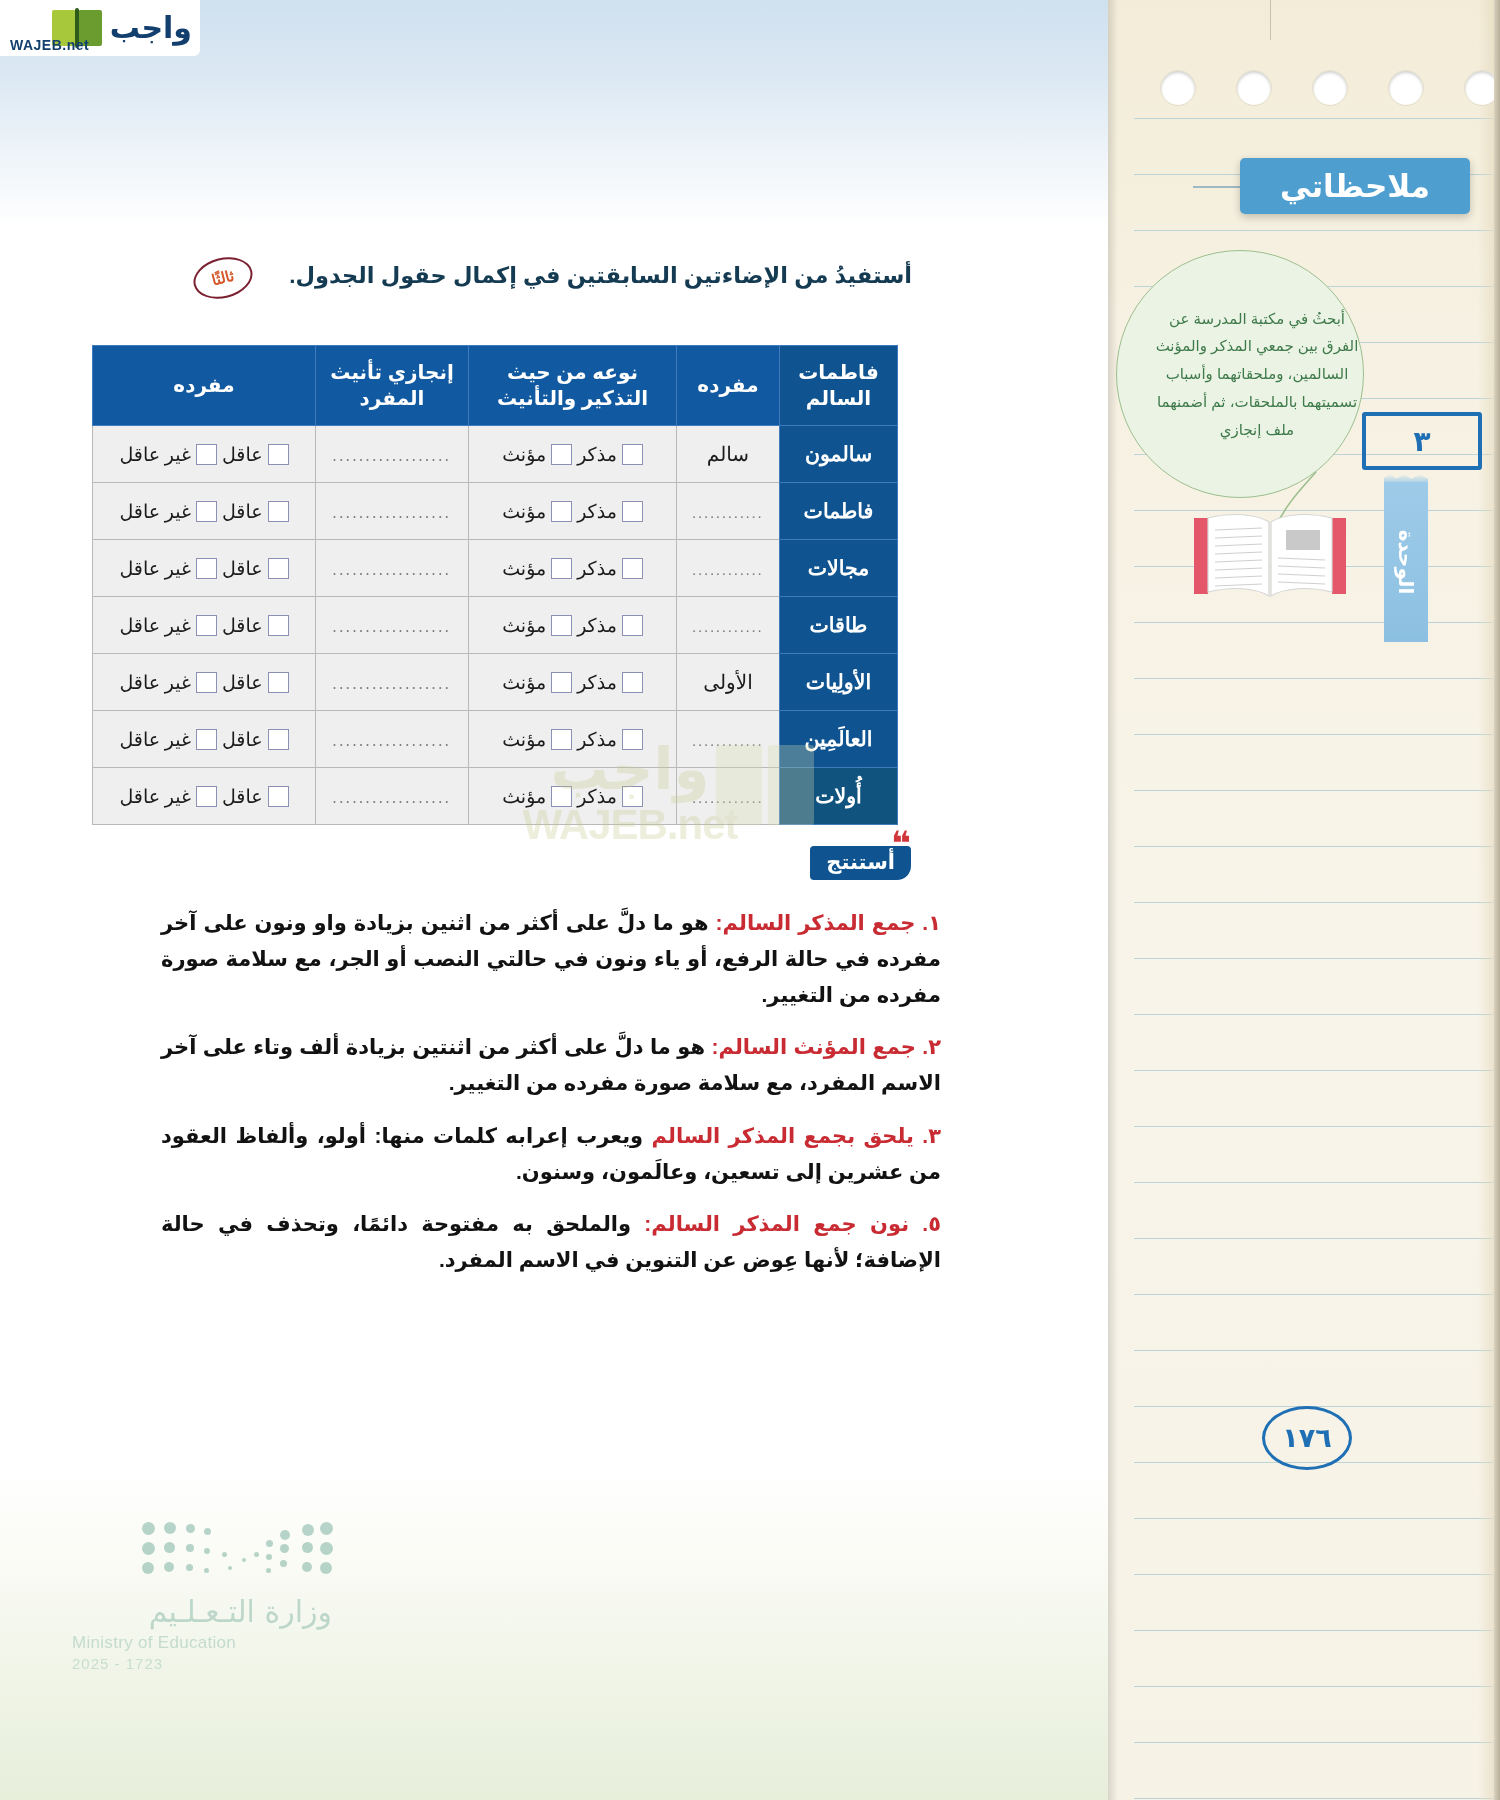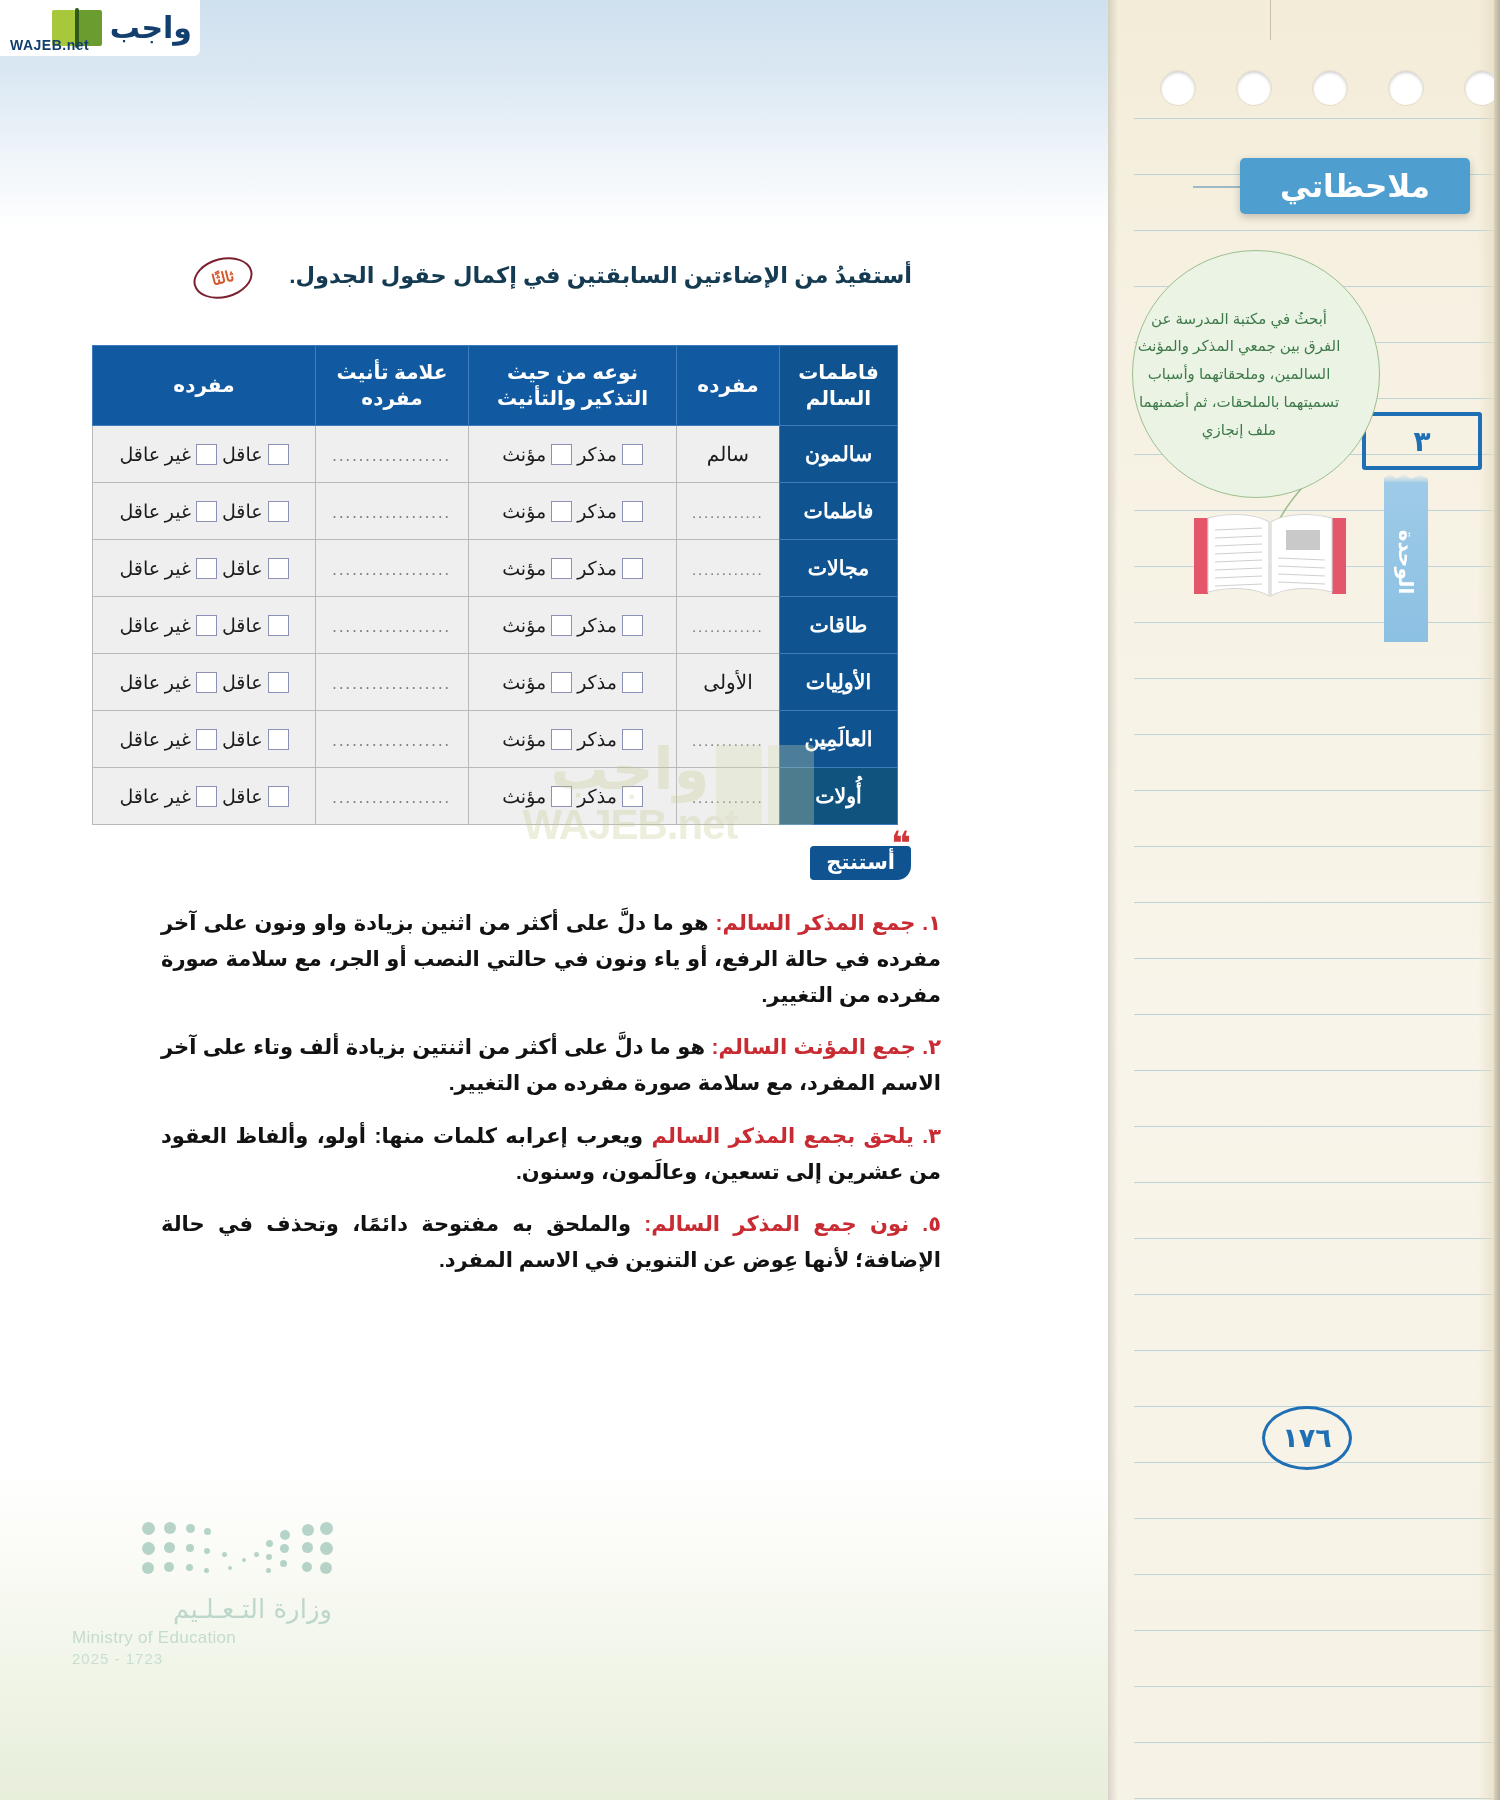--- a/index.html
+++ b/index.html
@@ -176,21 +176,21 @@
   .concl .kw{color:#c92b33;}
 
   
   .moe{
     position:absolute;left:72px;bottom:108px;width:260px;height:170px;
     opacity:.55;
   }
   .moe .dots-art{position:relative;width:190px;height:62px;margin-bottom:10px;}
   .moe .dots-art span{position:absolute;border-radius:50%;background:#7fb3a4;display:block;}
   .moe .m-ar{
-    font-size:26px;color:#8fbdae;direction:rtl;letter-spacing:1px;font-weight:normal;
+    font-size:30px;color:#8fbdae;direction:rtl;letter-spacing:1px;font-weight:normal;
     font-family:"DejaVu Sans",sans-serif;
   }
   .moe .m-en{font-size:17px;color:#9ec5b7;letter-spacing:.3px;margin-top:4px;direction:ltr;}
   .moe .m-yr{font-size:15px;color:#a6cabd;letter-spacing:1px;margin-top:2px;direction:ltr;}
 
   
   .note-panel{
     position:absolute;left:1108px;top:0;width:392px;height:1800px;
     background:linear-gradient(180deg,#f3ecd8 0%,#f6f1e2 18%,#f8f4e9 55%,#f6f2e6 100%);
     overflow:hidden;
@@ -224,23 +224,23 @@
   }
   .notes-tab span{
     color:#ffffff;font-size:31px;font-weight:bold;direction:rtl;letter-spacing:1px;
   }
   .notes-tab-line{
     position:absolute;right:255px;top:186px;width:52px;height:2px;background:#9fb9c4;
   }
 
   
   .bubble{
-    position:absolute;right:120px;top:250px;width:246px;height:246px;
+    position:absolute;right:136px;top:250px;width:246px;height:246px;
     background:#eaf3e4;border:1.4px solid #9dbf8e;border-radius:50%;
-    display:flex;align-items:center;justify-content:flex-end;
+    display:flex;align-items:center;justify-content:flex-start;
     z-index:4;
   }
   .bubble-txt{
     width:212px;direction:rtl;text-align:center;
     font-size:15px;line-height:1.85;color:#3f7a4a;
   }
   .bubble-tail{
     position:absolute;right:182px;top:470px;width:46px;height:60px;z-index:3;
   }
 
@@ -313,21 +313,21 @@
     <div class="task-stamp">ثالثًا</div>
     <div class="task-line">أستفيدُ من الإضاءتين السابقتين في إكمال حقول الجدول.</div>
 
     <div class="tbl-wrap">
       <table class="gram">
         <thead>
           <tr>
             <th class="c-jam">فاطمات السالم</th>
             <th class="c-mufr1">مفرده</th>
             <th class="c-type">نوعه من حيث التذكير والتأنيث</th>
-            <th class="c-mark">علامة تأنيث مفرده</th>
+            <th class="c-mark">إنجازي تأنيث المفرد</th>
             <th class="c-mufr2">مفرده</th>
           </tr>
         </thead>
         <tbody id="tbody">
             <tr>
               <td class="jam">سالمون</td>
               <td>سالم</td>
               <td>
                 <div class="ckpair">
                   <span class="ckbox"></span>

